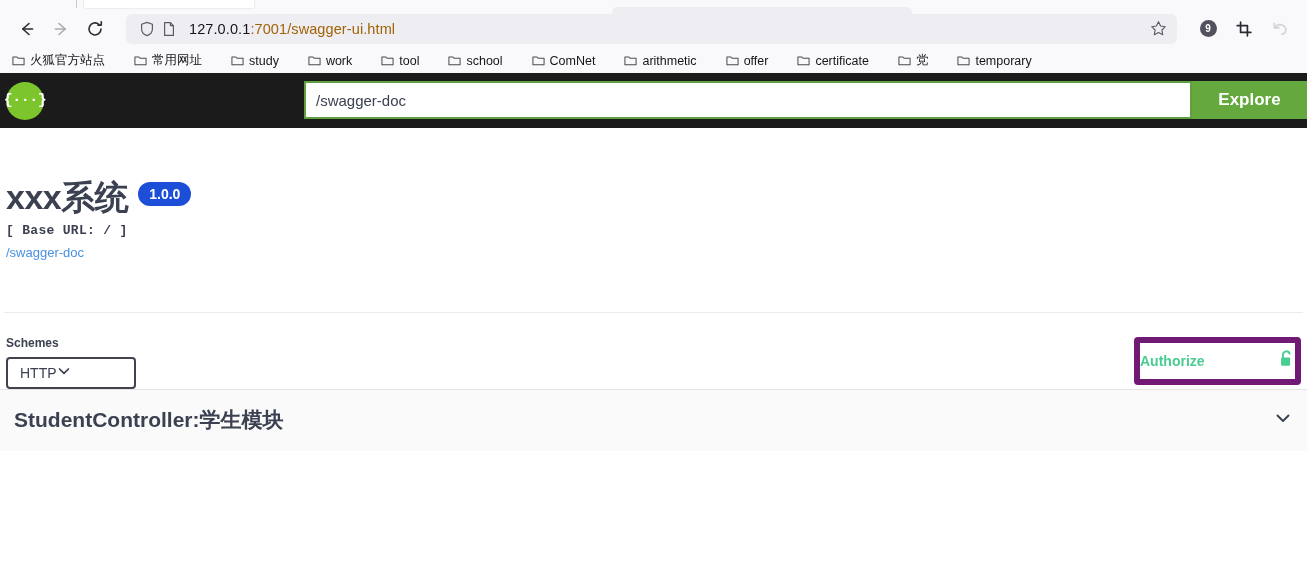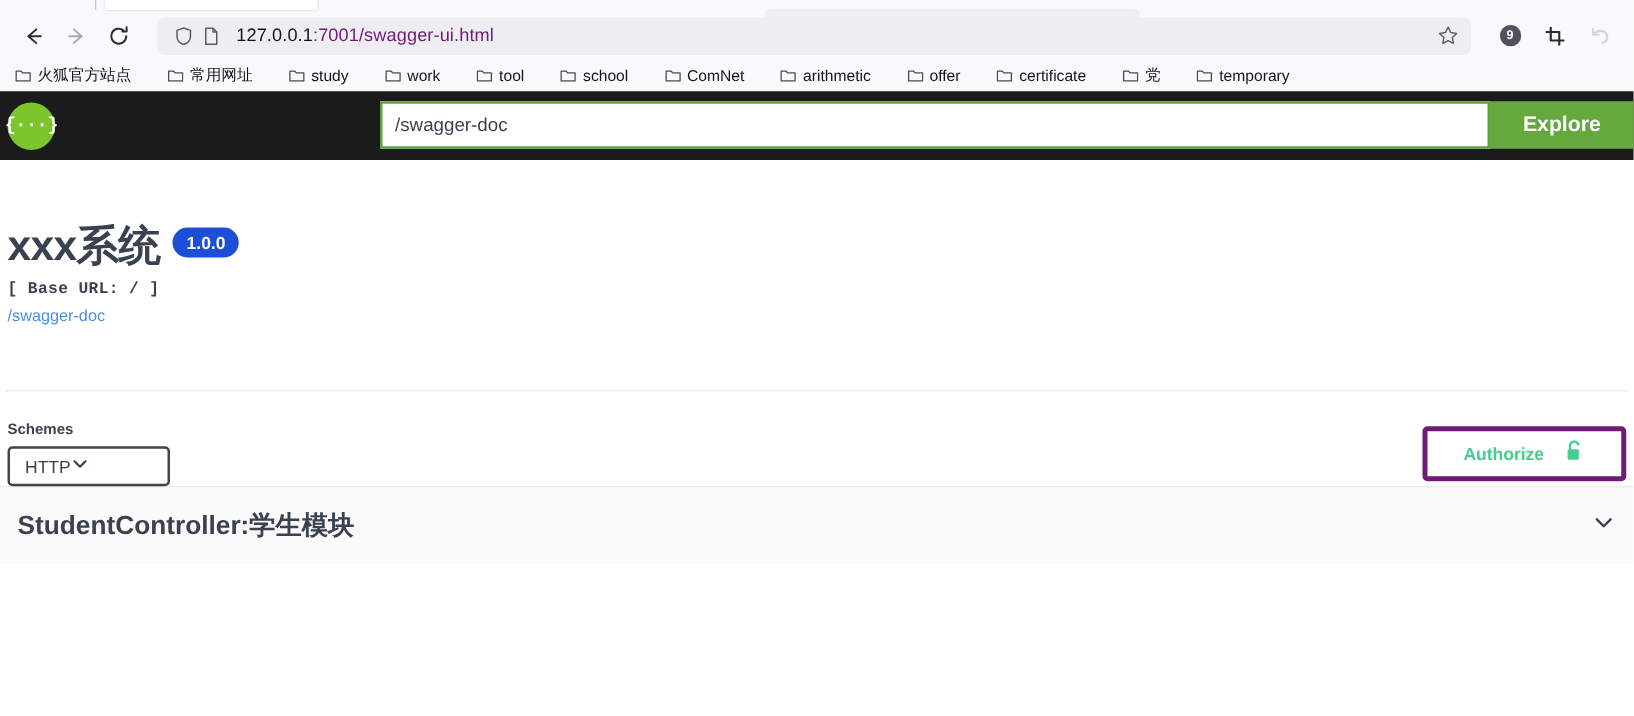--- a/index.html
+++ b/index.html
@@ -95,21 +95,21 @@
   }
   .url-text {
     flex: 1 1 auto;
     font-size: 14.5px;
     color: #15141a;
     margin-left: 9px;
     white-space: nowrap;
     overflow: hidden;
     letter-spacing: 0.1px;
   }
-  .url-text .dim { color: #701a75; }
+  .url-text .dim { color: #a16207; }
   .star-btn {
     flex: 0 0 auto;
     width: 26px;
     display: flex;
     align-items: center;
     justify-content: center;
   }
   .right-icons {
     display: flex;
     align-items: center;
@@ -322,26 +322,26 @@
     padding: 0 12px;
     box-sizing: border-box;
     font-size: 14px;
     font-weight: normal;
     color: #3b4151;
     cursor: pointer;
   }
   .authorize-btn {
     width: 155px;
     height: 36px;
-    border: 4px solid #701a75;
+    border: 6px solid #701a75;
     border-radius: 4px;
     background: #ffffff;
     display: flex;
     align-items: center;
-    justify-content: center;
+    justify-content: space-between;
     gap: 16px;
     cursor: pointer;
     margin-bottom: 4px;
     margin-top: 42px;
   }
   .authorize-btn .lbl {
     font-size: 14px;
     font-weight: bold;
     color: #49cc90;
   }

